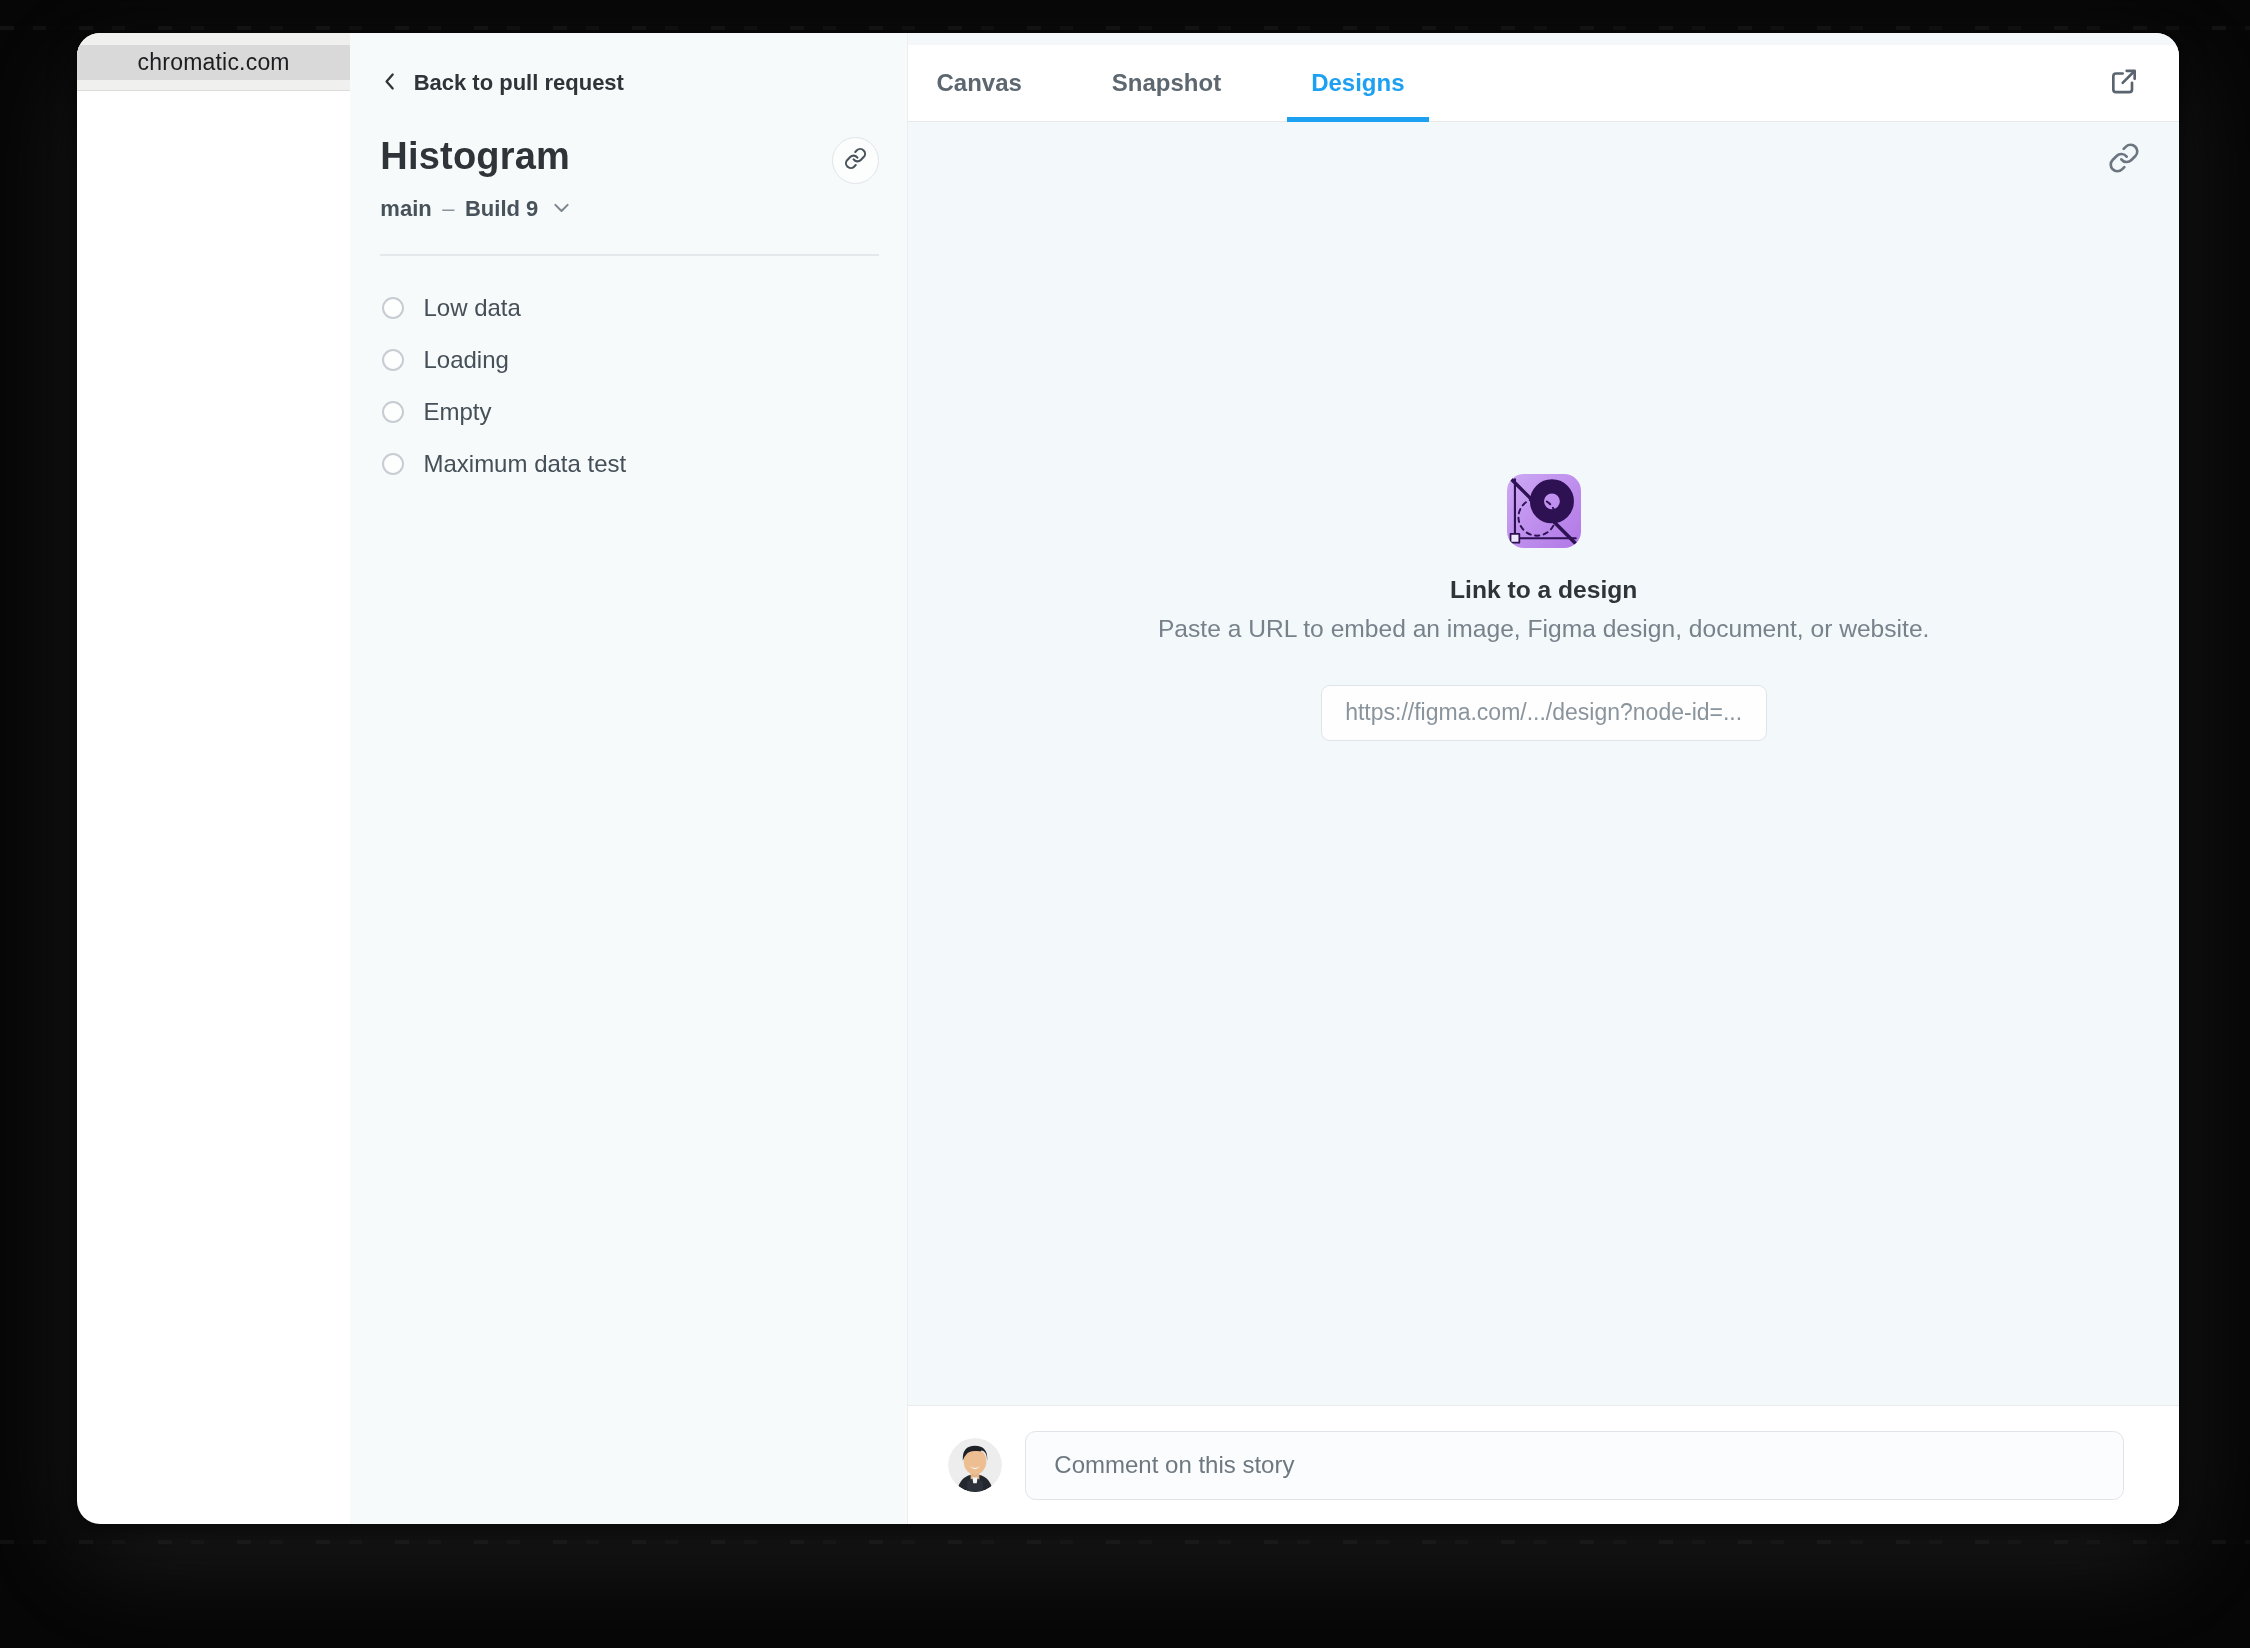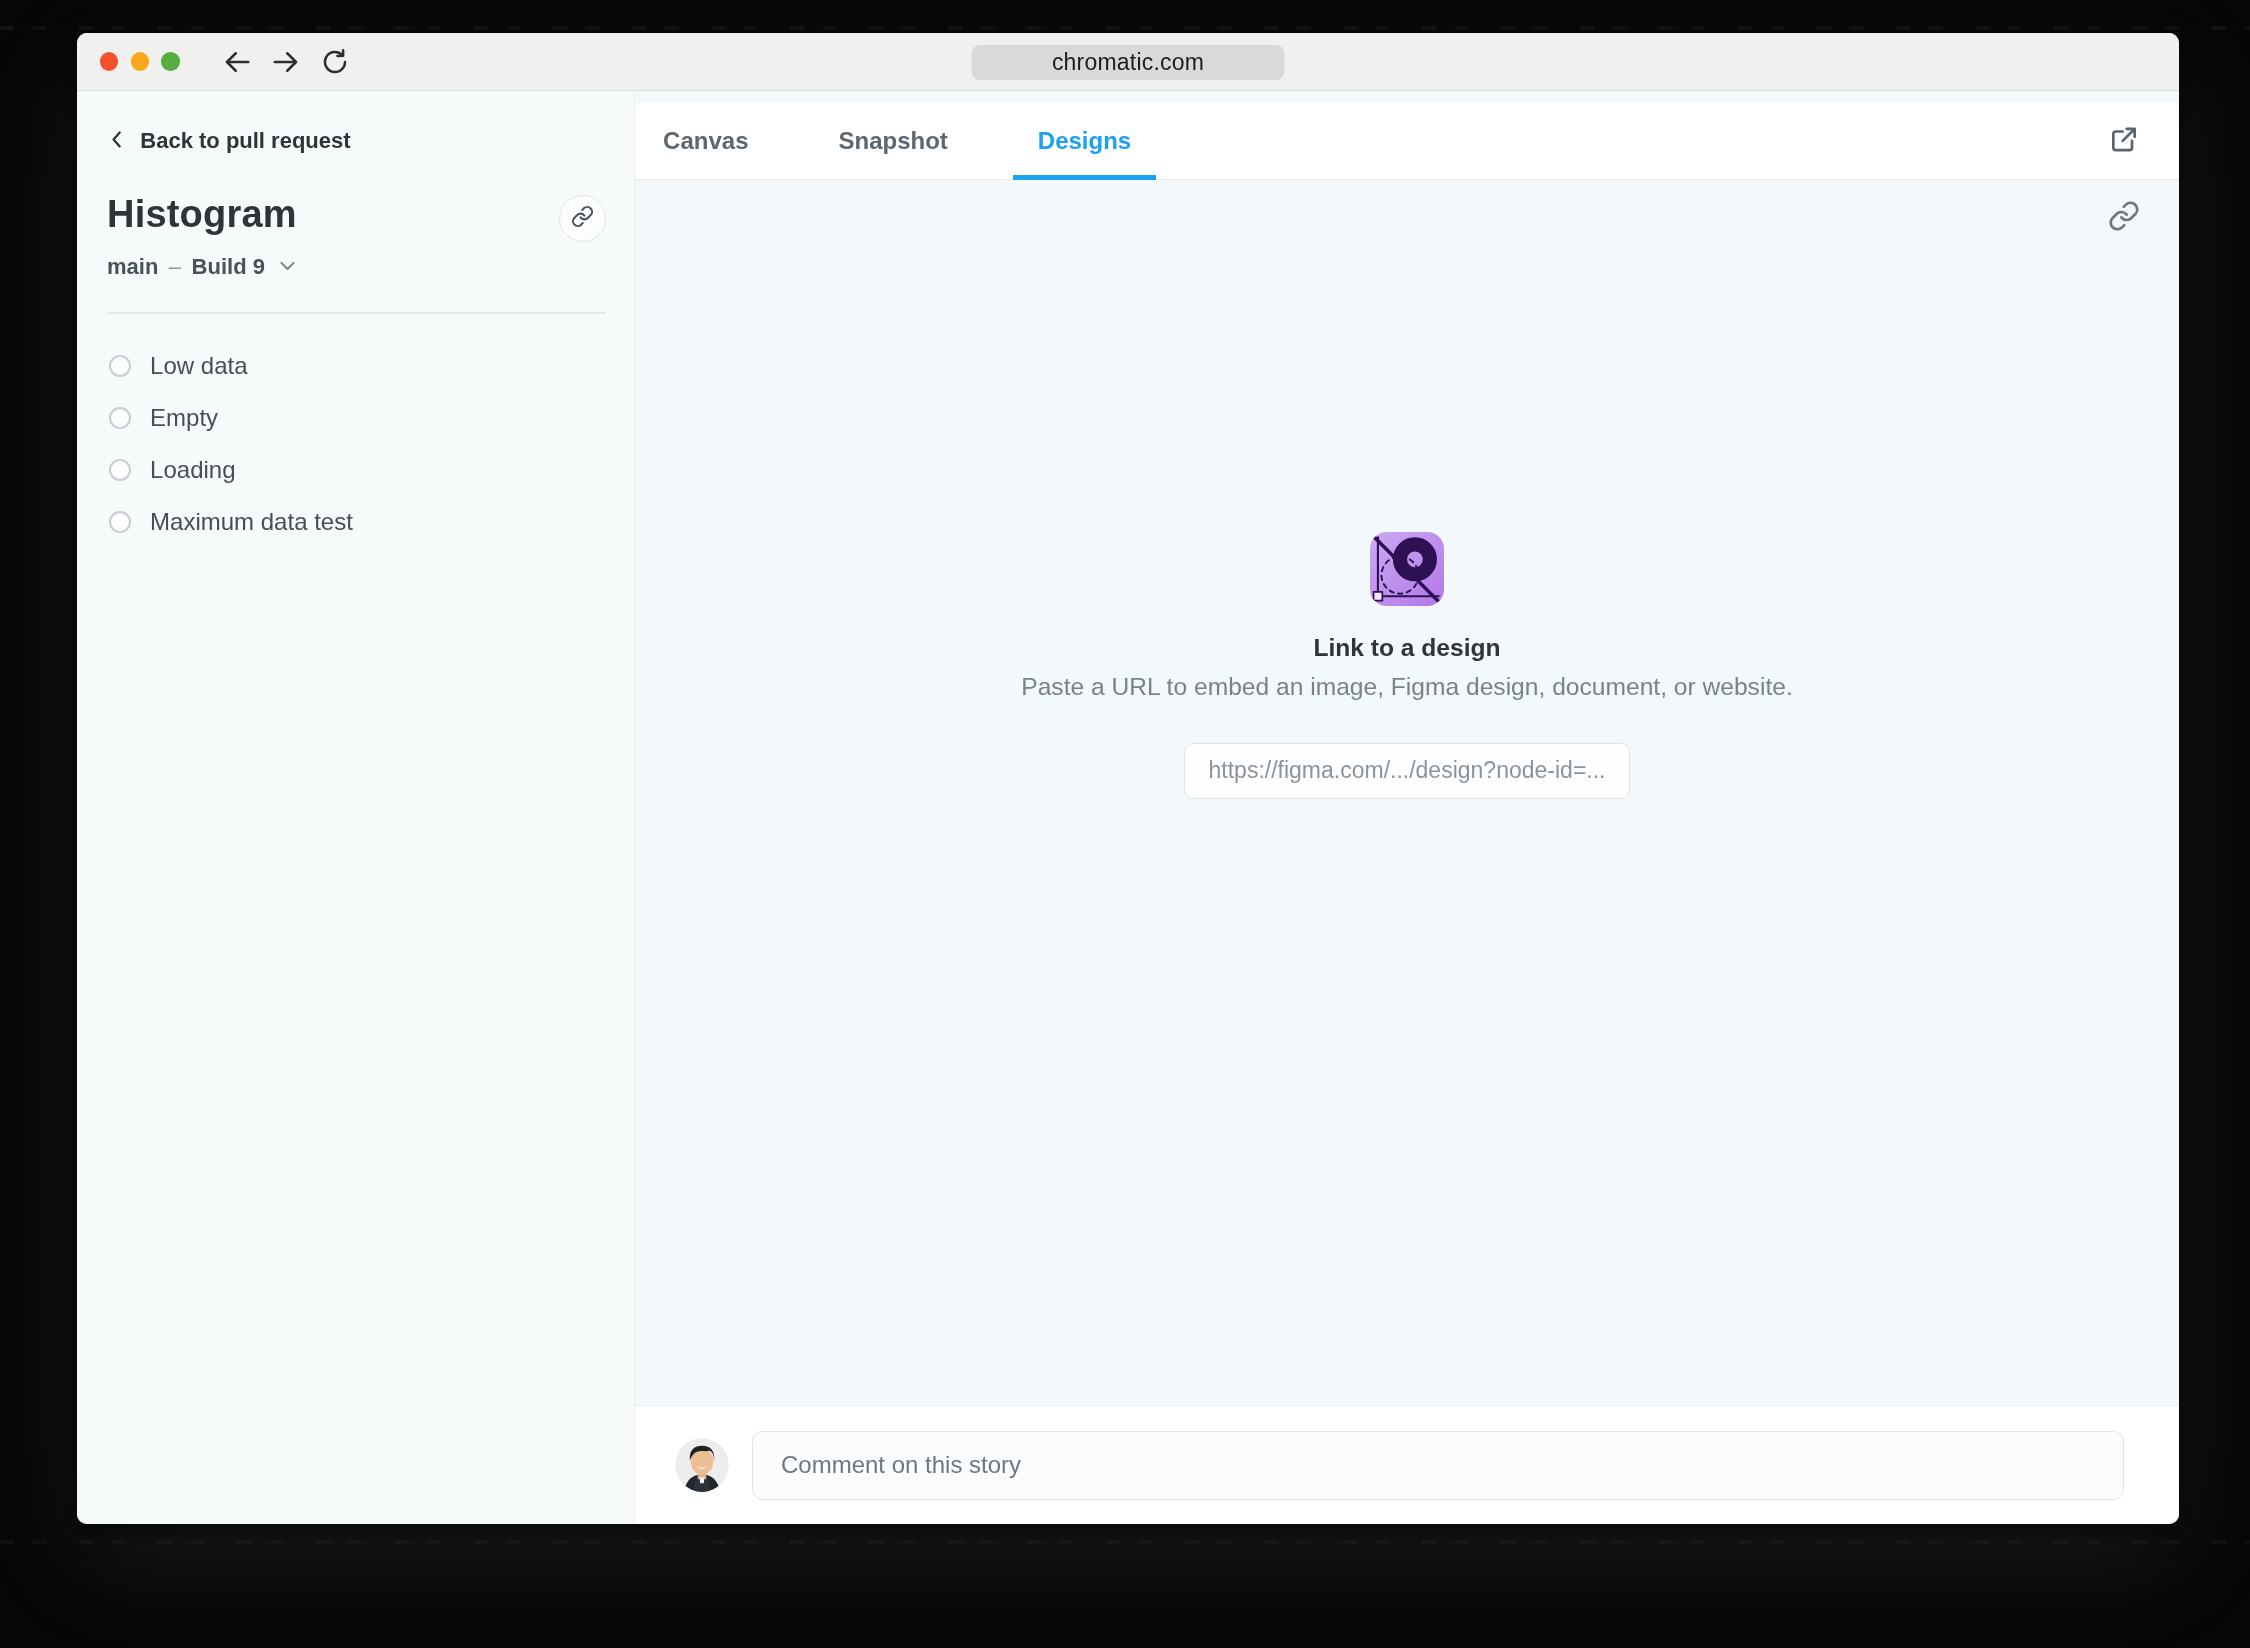--- a/index.html
+++ b/index.html
@@ -11,23 +11,23 @@
   }
   
   .noise-strip { position:absolute; left:0; width:100%; height:4.4px; opacity:.35;
     background:repeating-linear-gradient(90deg,#2b2b2b 0 14px,#0a0a0a 14px 33px,#222 33px 46px,#080808 46px 79px); }
   .noise-top { top:26px; }
   .noise-bottom { bottom:105px; opacity:.28; }
 
   
   .window {
     position:absolute; left:77px; top:33px; width:2102px; height:1491px;
-    background:#ffffff; border-radius:10px; overflow:hidden;
+    background:#ffffff; border-radius:23px; overflow:hidden;
     box-shadow:0 5.3px 26px rgba(0,0,0,.75), 0 35px 105px rgba(150,150,150,.16);
-    display:flex; flex-direction:column;
+    display:flex; flex-direction:row;
   }
 
   
   .chrome {
     height:58px; flex:0 0 58px; background:#F0F0EF; border-bottom:1.8px solid #DBDBDA;
     position:relative; display:flex; align-items:center; padding-left:23px;
   }
   .traffic { display:flex; gap:12.3px; align-items:center; }
   .light { width:18.4px; height:18.4px; border-radius:50%; }
   .light.red { background:#F3502B; }
@@ -201,25 +201,25 @@
 
       <div class="side-divider"></div>
 
       <div class="stories">
         <div class="story-item">
           <span class="radio"></span>
           <span class="story-label">Low data</span>
         </div>
         <div class="story-item">
           <span class="radio"></span>
-          <span class="story-label">Empty</span>
+          <span class="story-label">Loading</span>
         </div>
         <div class="story-item">
           <span class="radio"></span>
-          <span class="story-label">Loading</span>
+          <span class="story-label">Empty</span>
         </div>
         <div class="story-item">
           <span class="radio"></span>
           <span class="story-label">Maximum data test</span>
         </div>
       </div>
     </aside>
 
     <section class="content">
       <div class="tab-spacer"></div>

